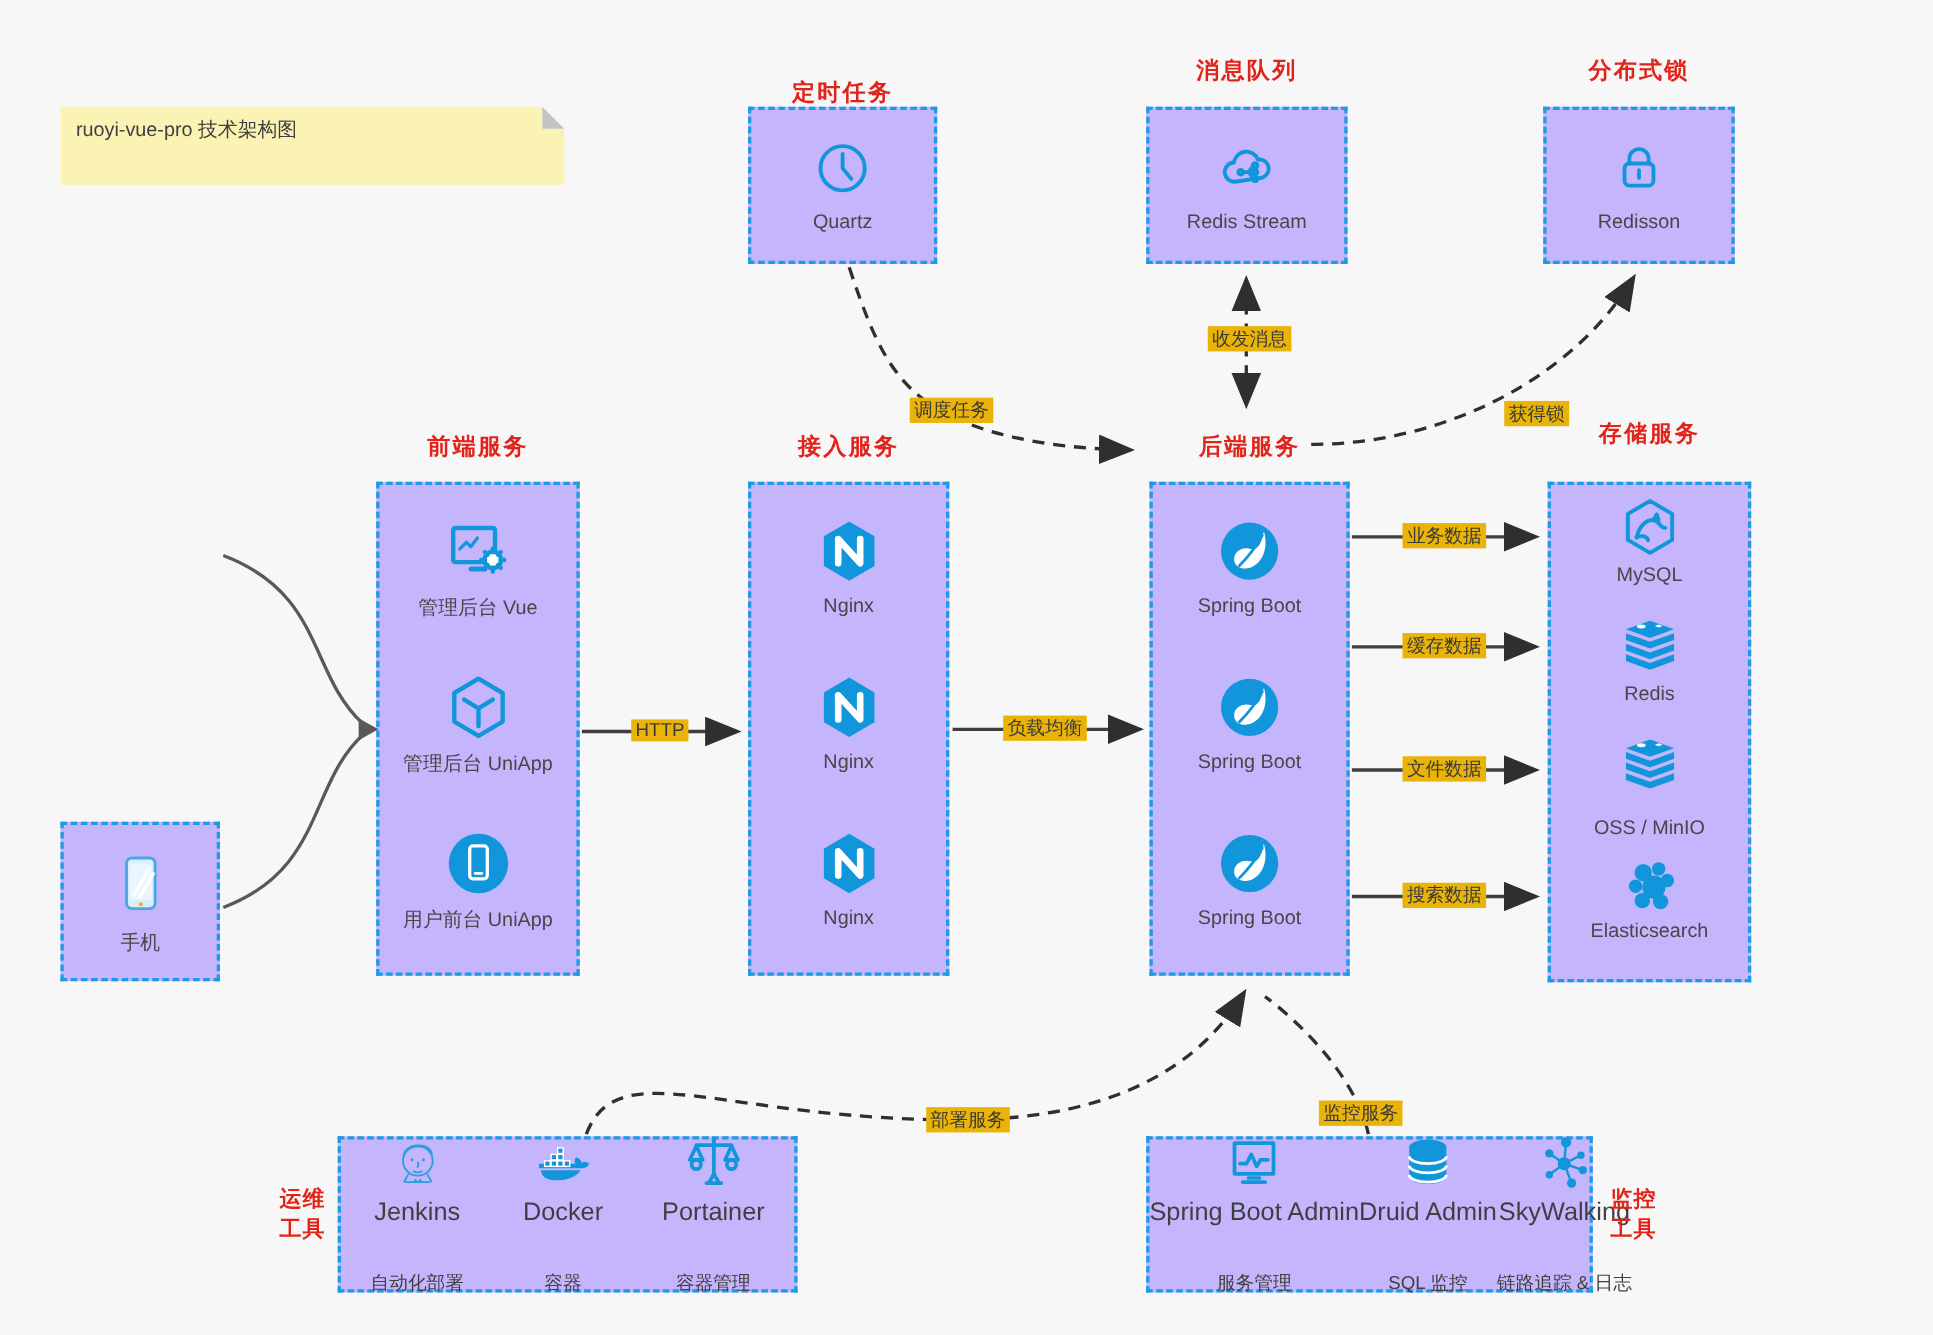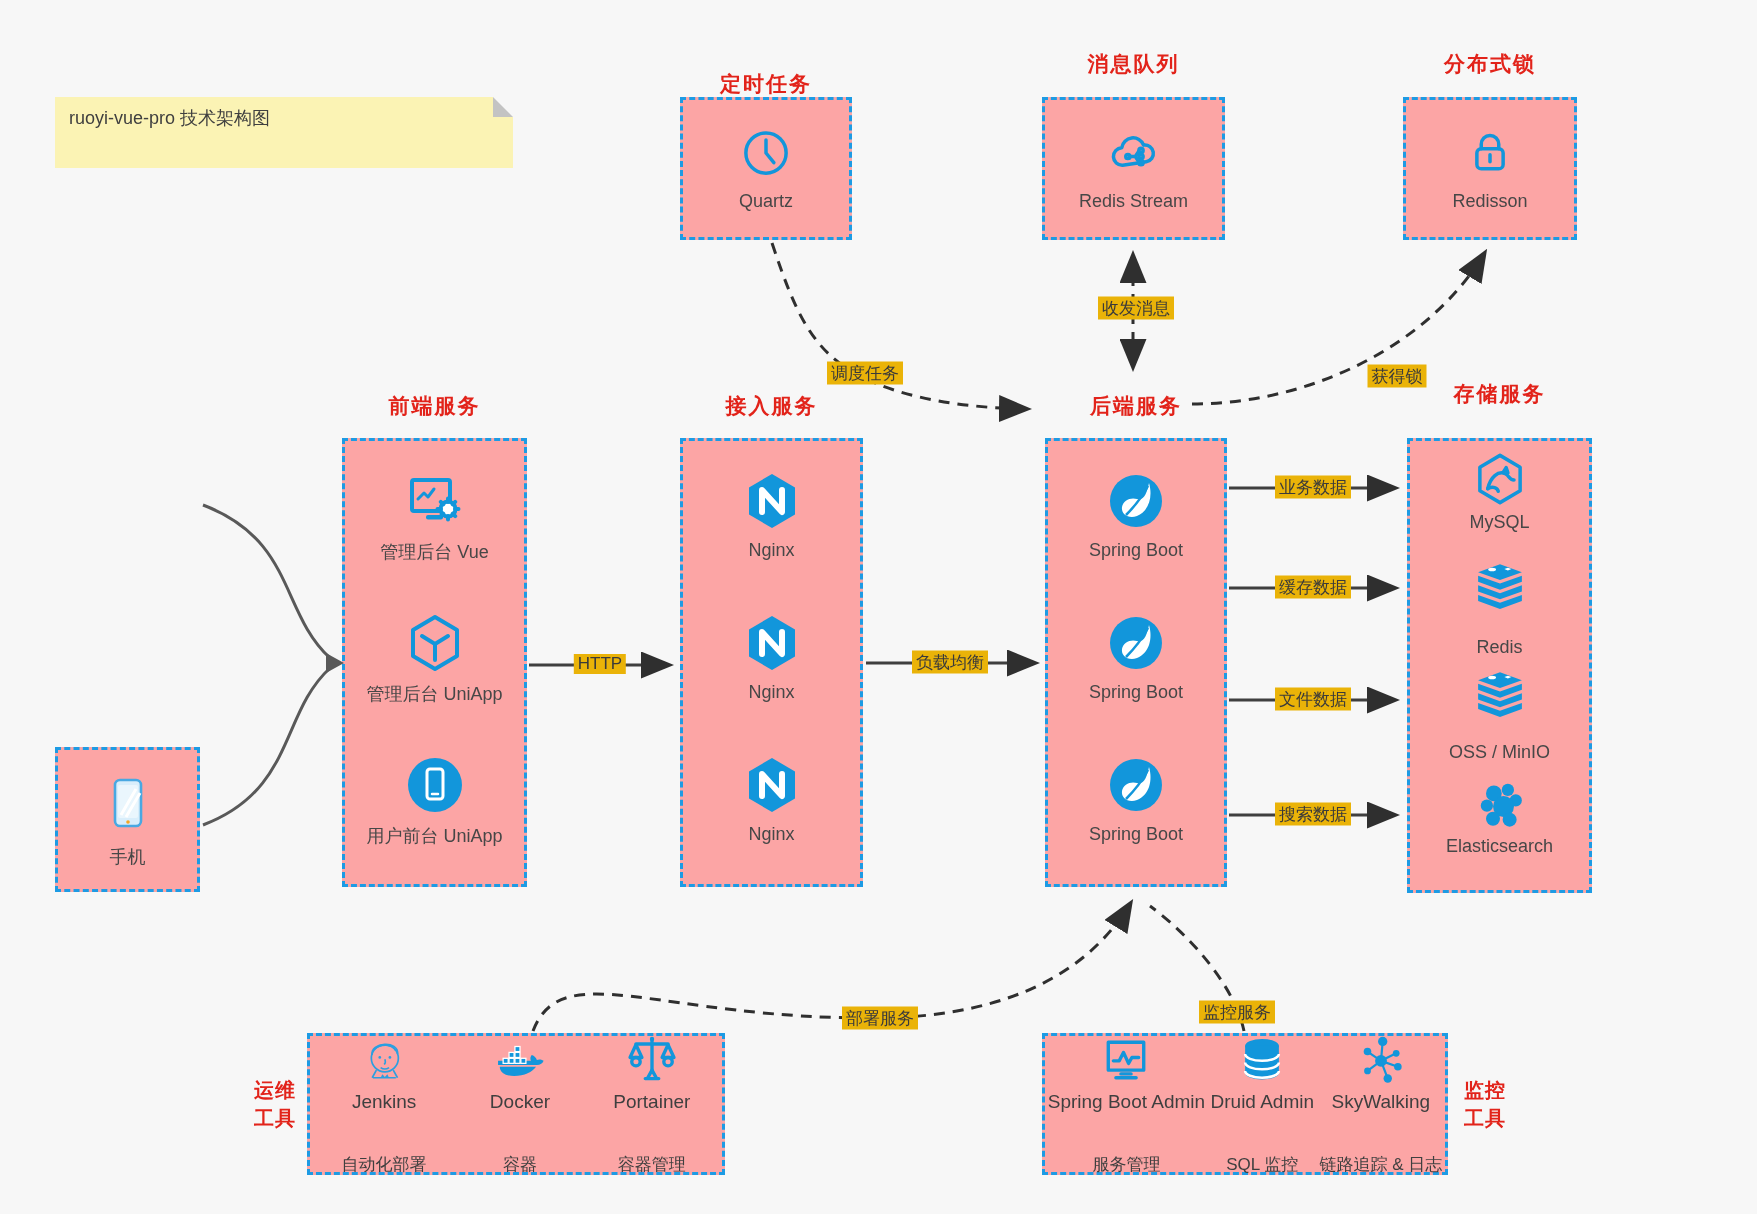--- a/index.html
+++ b/index.html
@@ -1,29 +1,29 @@
 <!DOCTYPE html>
 <html><head>
 <meta charset="utf-8">
 <style>
   html,body{margin:0;padding:0;background:#f7f7f7;font-family:"Liberation Sans","DejaVu Sans",sans-serif;}
   #canvas{position:relative;width:1757px;height:1214px;background:#f7f7f7;overflow:hidden;}
-  .box{position:absolute;background:#fca5a5;border:3px dashed #1d9be4;box-sizing:border-box;}
+  .box{position:absolute;background:#c4b5fd;border:3px dashed #1d9be4;box-sizing:border-box;}
   .col-title{position:absolute;color:#e2231a;font-weight:bold;font-size:21px;text-align:center;letter-spacing:2px;}
   .side-title{position:absolute;color:#e2231a;font-weight:bold;font-size:20px;text-align:center;line-height:28px;letter-spacing:1px;}
   .cell{position:absolute;left:0;width:100%;display:flex;flex-direction:column;align-items:center;gap:7px;}
   .icn svg{display:block;}
   .icn-64 svg{width:64px;height:64px;}
   .icn-56 svg{width:56px;height:56px;}
   .icn-54 svg{width:54px;height:54px;}
   .item-label{font-size:18px;color:#474747;text-align:center;white-space:nowrap;}
   .vbox{display:flex;flex-direction:column;align-items:center;justify-content:center;gap:10px;}
   .hrow{display:flex;flex-direction:row;align-items:center;justify-content:space-around;}
   .unit{display:flex;flex-direction:column;align-items:center;gap:4px;}
-  .unit .nm{font-size:19px;color:#3f3f3f;white-space:nowrap;}
+  .unit .nm{font-size:23px;color:#3f3f3f;white-space:nowrap;}
   .unit .ds{font-size:17px;color:#3f3f3f;white-space:nowrap;margin-top:36px;}
   .arrow-label{position:absolute;background:#eab308;color:#3a3a3a;font-size:17px;padding:0 4px;transform:translate(-50%,-50%);white-space:nowrap;z-index:6;}
   #connectors{position:absolute;left:0;top:0;z-index:5;pointer-events:none;}
   .stk{fill:none;stroke:#1296db;stroke-width:4;stroke-linecap:round;stroke-linejoin:round;}
   #note{position:absolute;left:55px;top:97px;width:458px;height:71px;background:#fbf3b4;box-sizing:border-box;padding:8px 14px;font-size:18px;line-height:27px;color:#3f3f3f;z-index:2;}
   #note .fold{position:absolute;right:0;top:0;width:0;height:0;border-top:20px solid #f7f7f7;border-left:20px solid #c3c3c3;}
 </style>
 </head>
 <body>
 
@@ -211,21 +211,21 @@
             </g>
             <g class="stk" stroke-width="3">
               <path d="M18,43 C21,30 30,22 38,26 C43,28 42,33 48,33"></path>
               <path d="M18,43 C24,40 29,42 30,46"></path>
               <path d="M36,24 l3,-5 2,6"></path>
             </g>
           </svg>
       </span>
       <div class="item-label">MySQL</div>
     </div>
-    <div class="cell" style="top:118px;gap:22px;">
+    <div class="cell" style="top:118px;gap:5px;">
       <span class="icn icn-56">
         <svg viewBox="0 0 64 64">
             <g fill="#1296db">
               <polygon points="32,6 57,15 32,24 7,15"></polygon>
               <polygon points="7,19 32,28 57,19 57,26 32,35 7,26"></polygon>
               <polygon points="7,30 32,39 57,30 57,37 32,46 7,37"></polygon>
               <polygon points="7,41 32,50 57,41 57,48 32,57 7,48"></polygon>
             </g>
             <g fill="#fff">
               <polygon points="41,10 45,11.5 41,13 37,11.5"></polygon>

